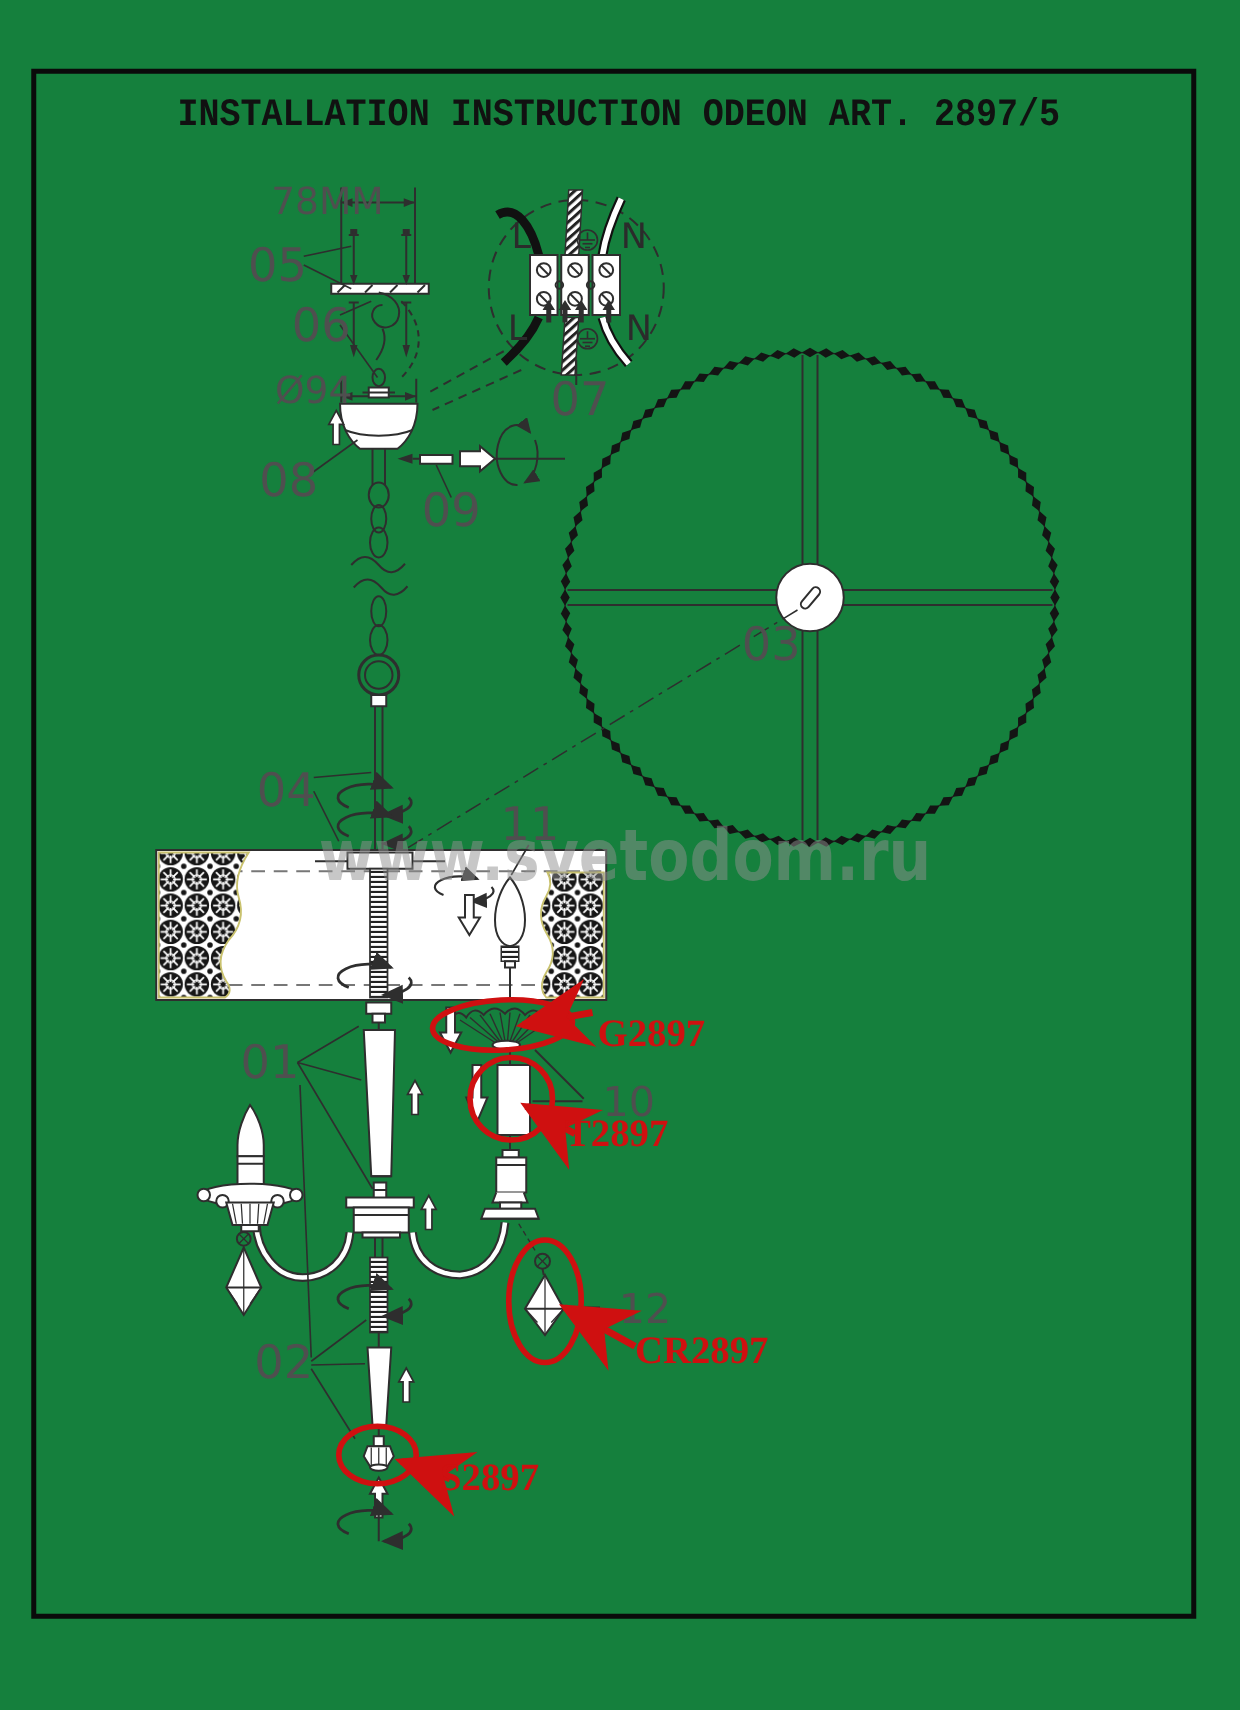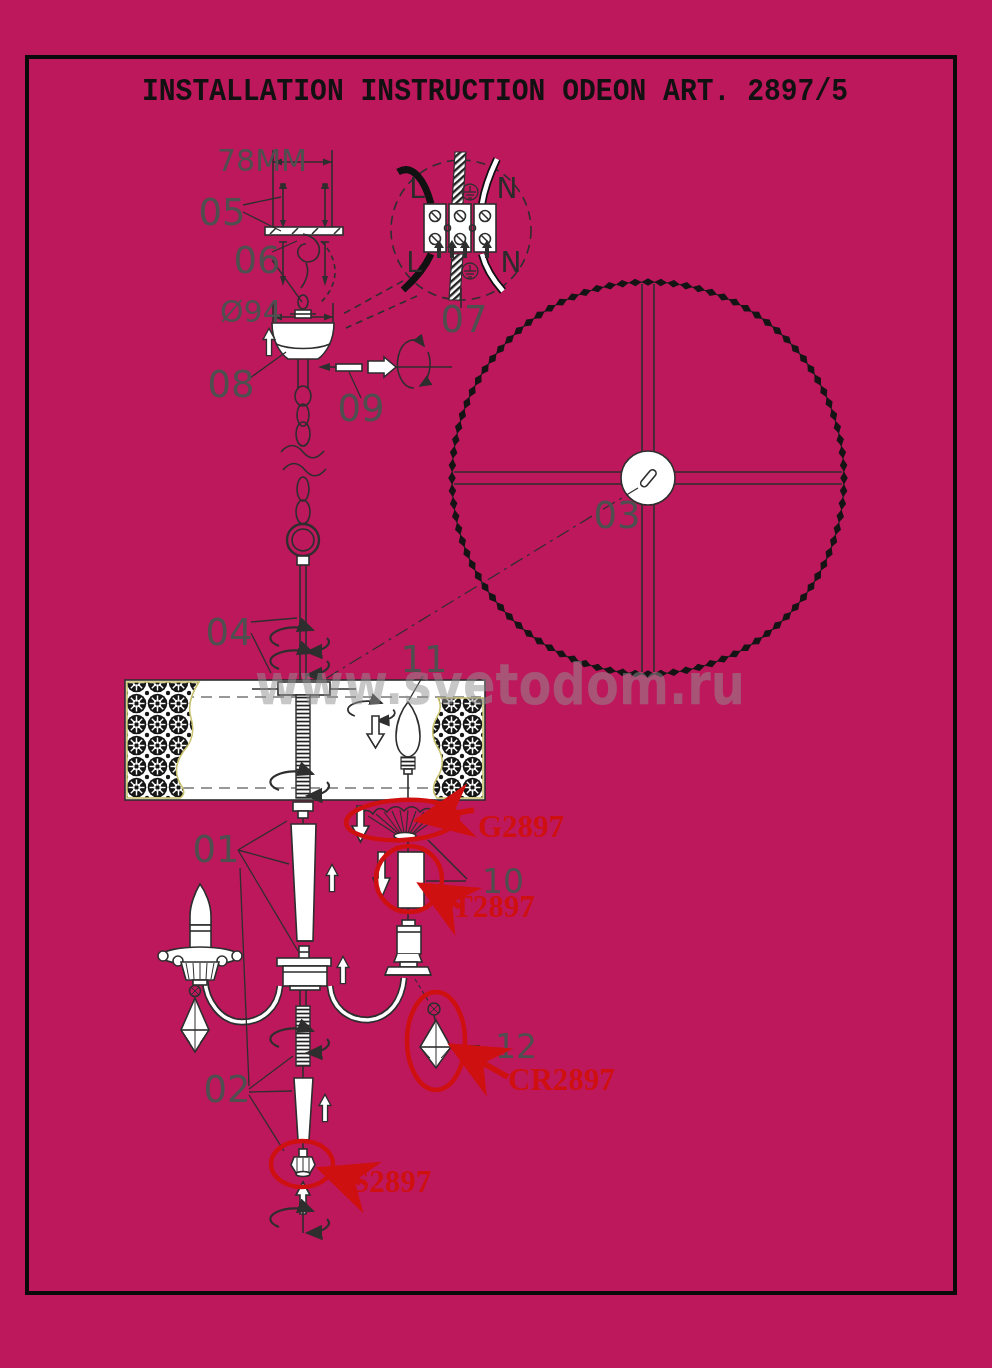--- a/index.html
+++ b/index.html
@@ -1,16 +1,16 @@
 <!DOCTYPE html>
 <html><head>
 <meta charset="utf-8">
 <style>
   html,body{margin:0;padding:0;background:#ffffff;}
-  .page{position:relative;width:992px;height:1368px;background:#be185d;overflow:hidden;
+  .page{position:relative;width:992px;height:1368px;background:#15803d;overflow:hidden;
         font-family:"DejaVu Sans",sans-serif;}
   svg{position:absolute;left:0;top:0;}
   text{user-select:none;}
   .ttl{font-family:"Liberation Mono","DejaVu Sans Mono",monospace;font-weight:bold;fill:#111;}
   .lbl{font-family:"DejaVu Sans",sans-serif;fill:#4f4f4f;}
   .dim{font-family:"DejaVu Sans",sans-serif;fill:#4f4f4f;}
   .wlbl{font-family:"DejaVu Sans",sans-serif;fill:#2b2b2b;}
   .red{font-family:"Liberation Serif","DejaVu Serif",serif;font-weight:bold;fill:#cf1010;}
   .wm{font-family:"DejaVu Sans",sans-serif;font-weight:bold;fill:#8f8f8f;fill-opacity:0.5;}
 </style>

